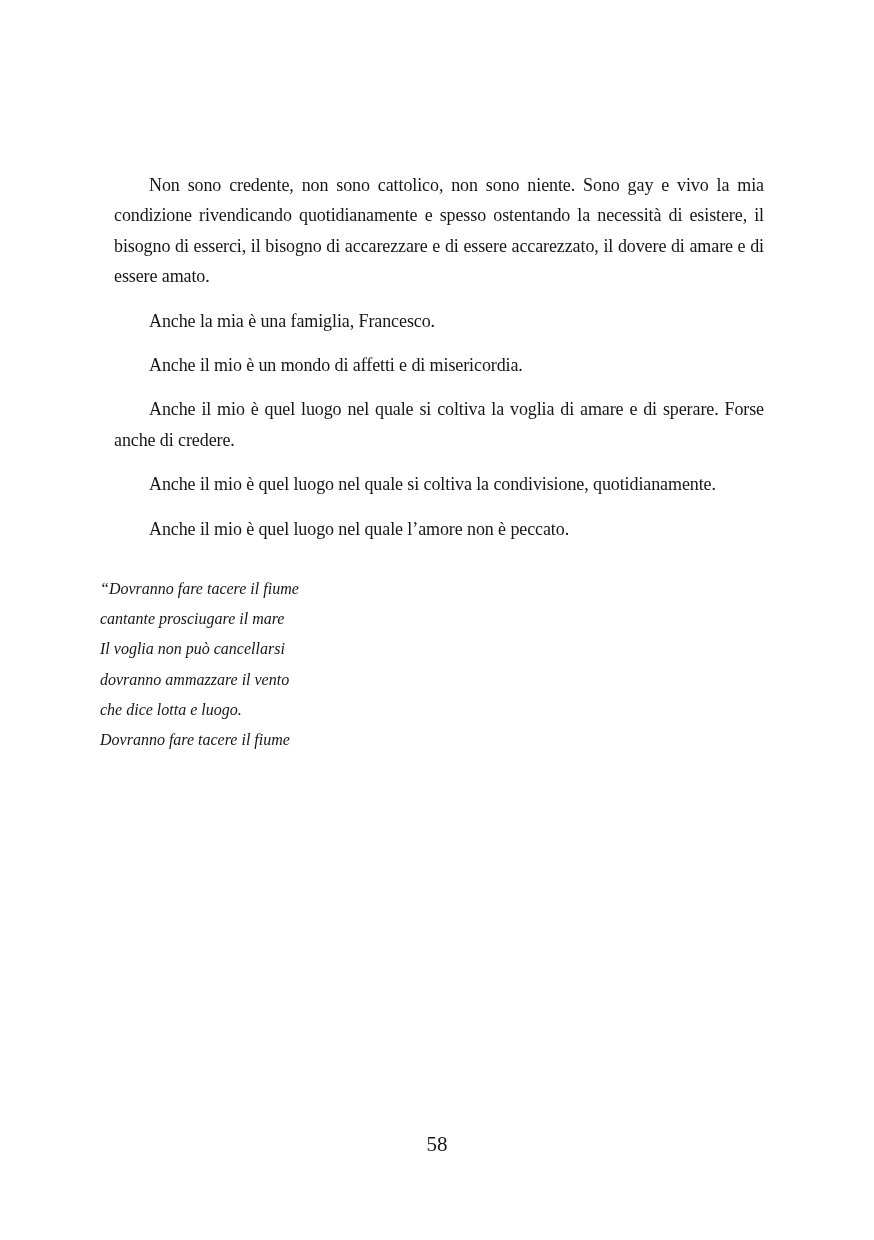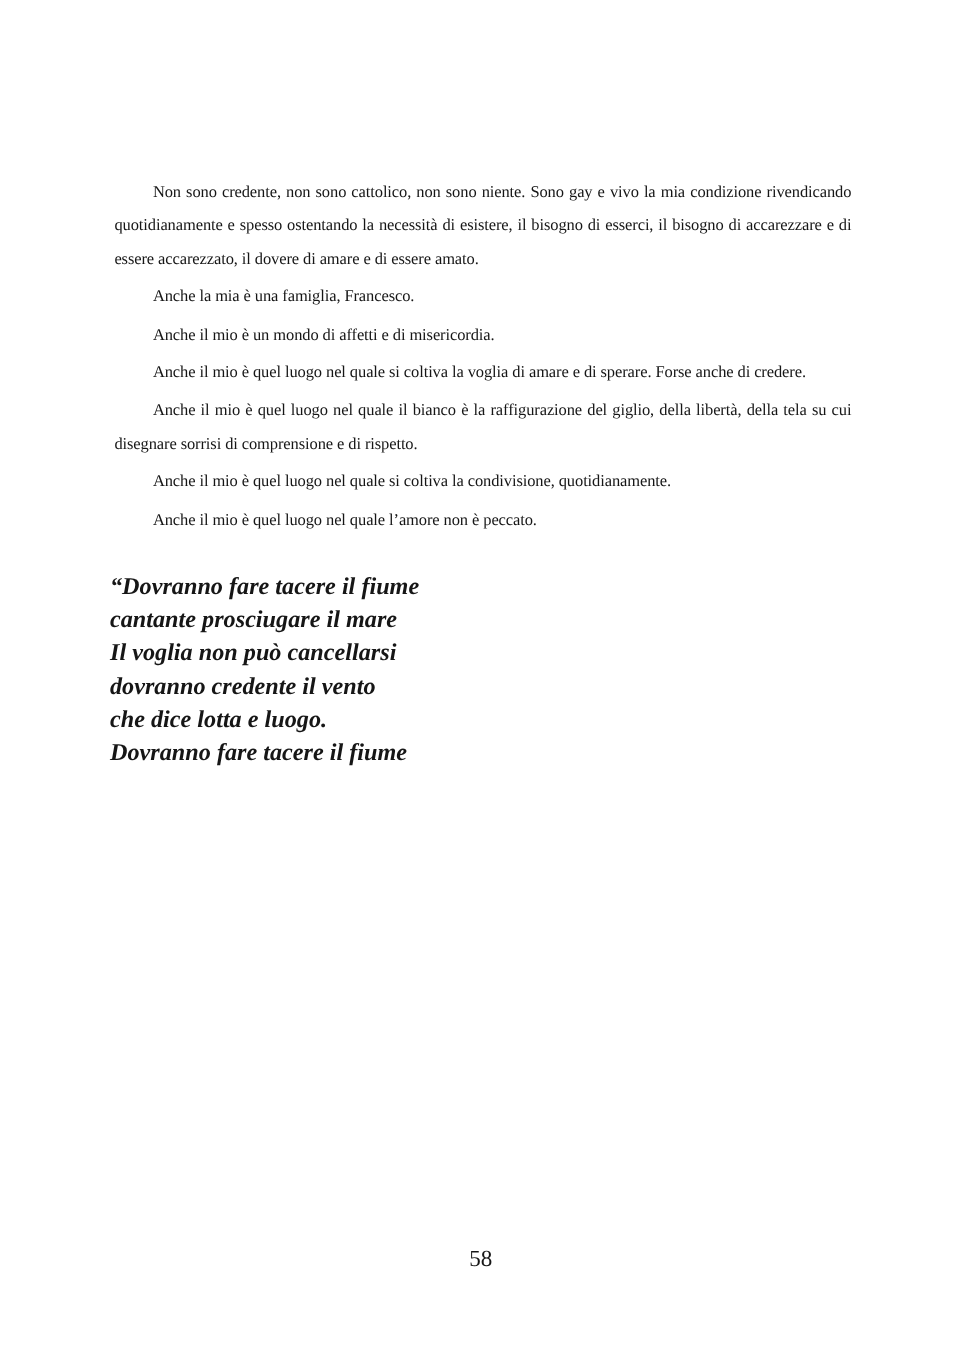--- a/index.html
+++ b/index.html
@@ -19,63 +19,61 @@
     position: absolute;
     inset: 0;
   }
   .text-block {
     position: absolute;
     left: 100px;
     top: 156px;
     width: 678px;
   }
   .para {
-    margin: 4px;
-    font-size: 15px;
+    margin: 14px;
+    font-size: 18px;
     line-height: 30.4px;
     text-align: justify;
     text-indent: 35px;
     letter-spacing: -0.1px;
   }
   .poem {
     margin-top: 30px;
     font-style: italic;
   }
   .poem-line {
-    font-size: 22px;
+    font-size: 16px;
     line-height: 30.2px;
     white-space: nowrap;
-    font-weight: bold;
   }
   .page-number {
     position: absolute;
     top: 1132px;
     left: 0;
     width: 874px;
     text-align: center;
     font-size: 21px;
   }
 </style>
 </head>
 <body>
 
 <div class="page">
   <div class="text-block">
     <p class="para">Non sono credente, non sono cattolico, non sono niente. Sono gay e vivo la mia condizione rivendicando quotidianamente e spesso ostentando la necessità di esistere, il bisogno di esserci, il bisogno di accarezzare e di essere accarezzato, il dovere di amare e di essere amato.</p>
     <p class="para">Anche la mia è una famiglia, Francesco.</p>
     <p class="para">Anche il mio è un mondo di affetti e di misericordia.</p>
     <p class="para">Anche il mio è quel luogo nel quale si coltiva la voglia di amare e di sperare. Forse anche di credere.</p>
-    <p class="para">Anche il mio è quel luogo nel quale il bianco è la raffigurazione del giglio, della libertà, della tela su cui disegnare sorrisi di comprensione e di rispetto.</p>
     <p class="para">Anche il mio è quel luogo nel quale si coltiva la condivisione, quotidianamente.</p>
     <p class="para">Anche il mio è quel luogo nel quale l’amore non è peccato.</p>
 
     <div class="poem">
       <div class="poem-line">“Dovranno fare tacere il fiume</div>
       <div class="poem-line">cantante prosciugare il mare</div>
       <div class="poem-line">Il voglia non può cancellarsi</div>
-      <div class="poem-line">dovranno credente il vento</div>
+      <div class="poem-line">dovranno ammazzare il vento</div>
       <div class="poem-line">che dice lotta e luogo.</div>
       <div class="poem-line">Dovranno fare tacere il fiume</div>
     </div>
   </div>
 
   <div class="page-number">58</div>
 </div>
 
 </body></html>

